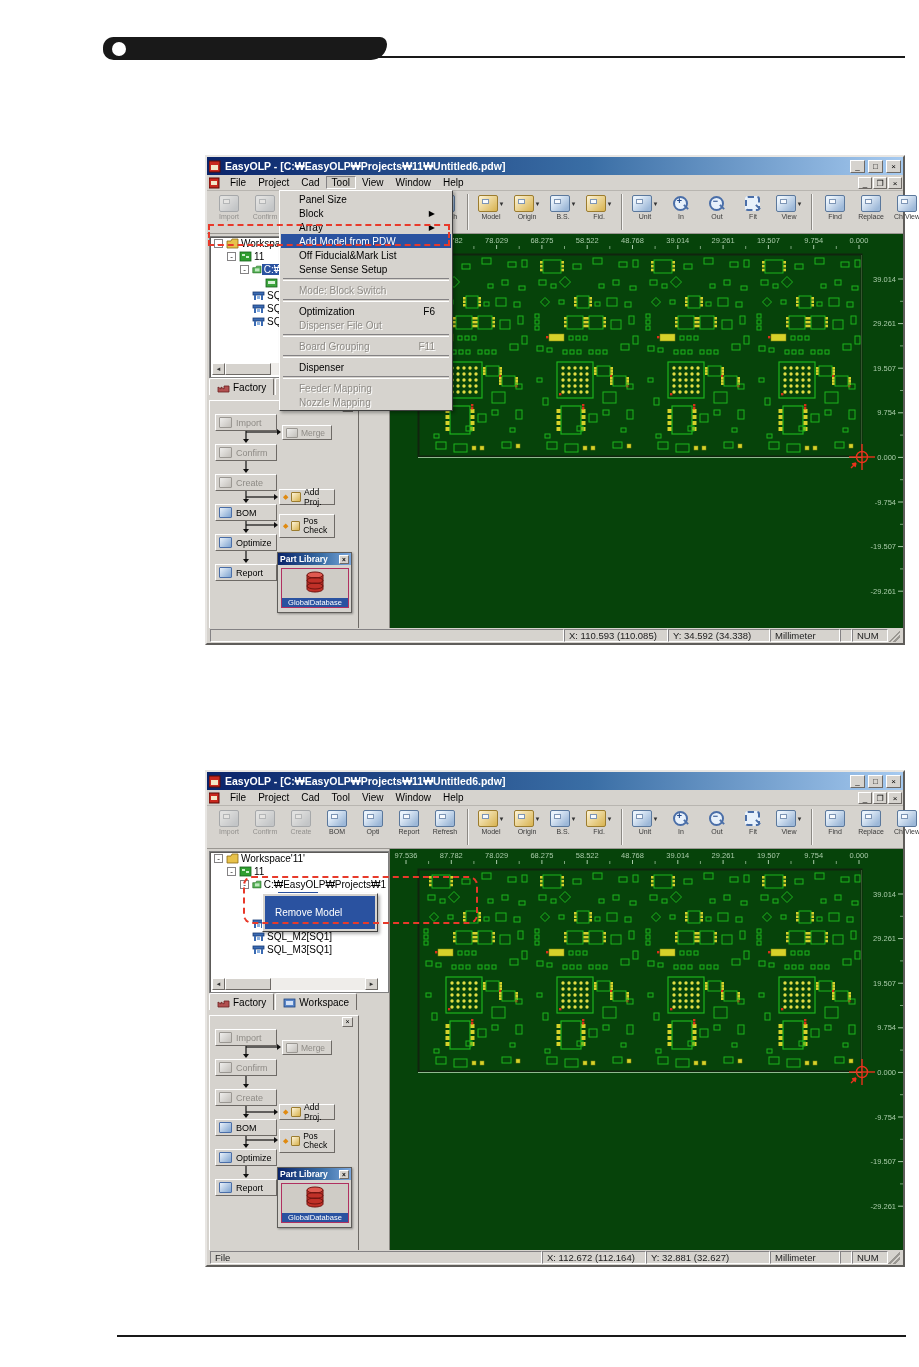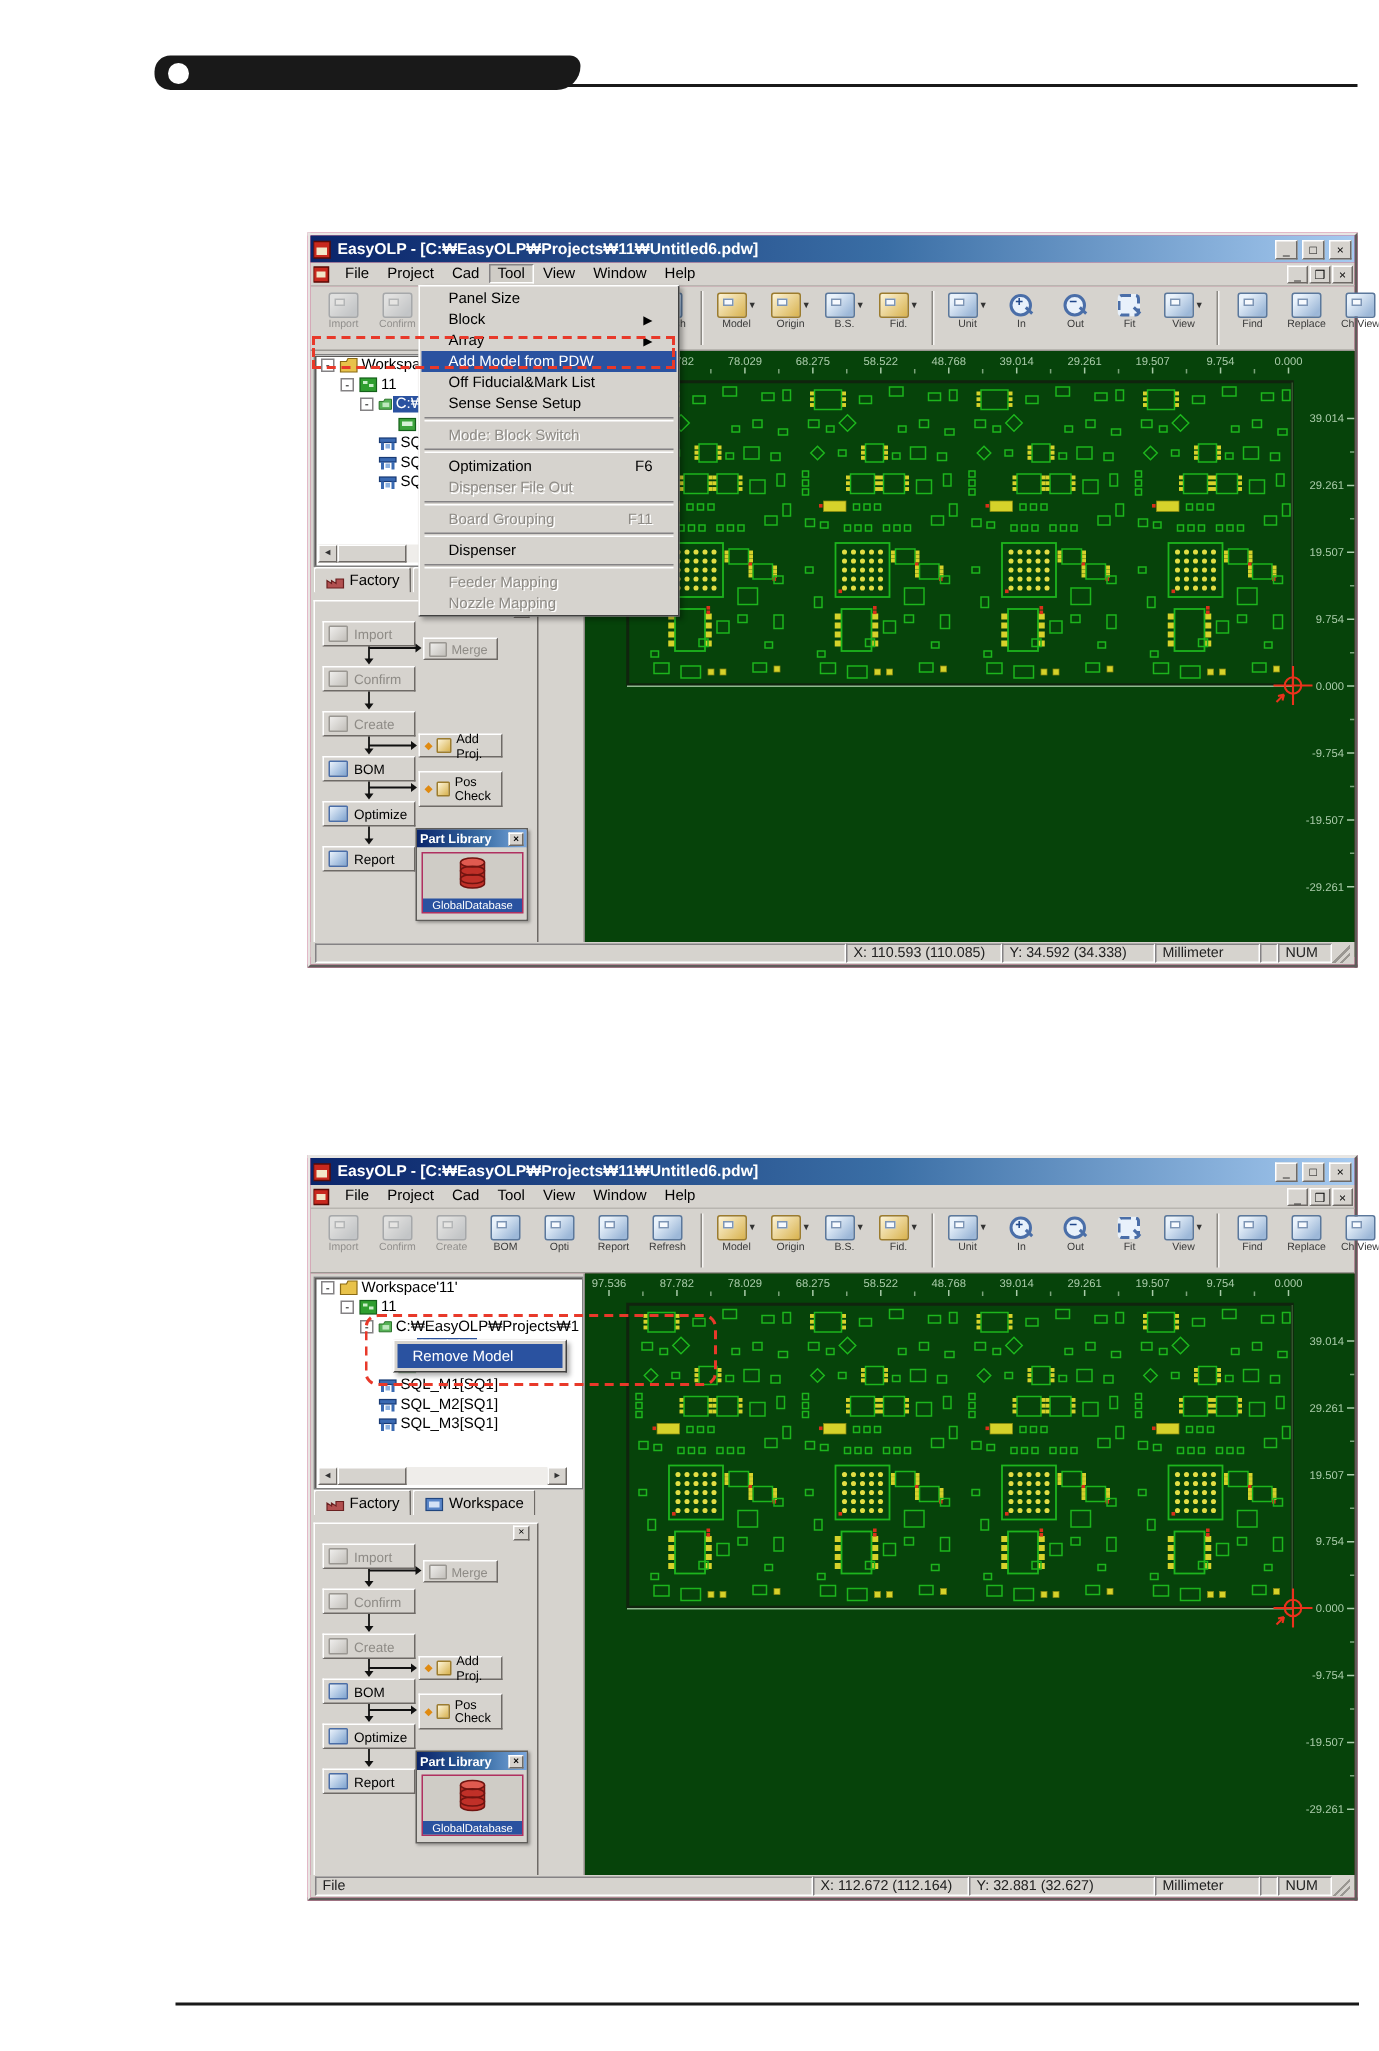--- a/index.html
+++ b/index.html
@@ -116,21 +116,21 @@
             border:1px solid;border-color:#fff #404040 #404040 #fff;box-shadow:2px 2px 3px rgba(0,0,0,.3);
             z-index:20;padding:1px;font-size:10px;}
   .dmi{display:flex;align-items:center;height:14px;padding:0 16px 0 18px;white-space:nowrap;}
   .dmi .sc{margin-left:auto;padding-left:14px;}
   .dmi.hl{background:#2a52a0;color:#fff;}
   .dmi.dis{color:#8e8b86;text-shadow:1px 1px 0 #fff;}
   .dmi .sub{margin-left:auto;font-size:8px;}
   .dsep{height:1px;margin:2px 2px;border-top:1px solid #848284;border-bottom:1px solid #fff;}
   .ctxmenu{position:absolute;z-index:20;background:#d6d3ce;border:1px solid;border-color:#fff #404040 #404040 #fff;
            box-shadow:2px 2px 3px rgba(0,0,0,.3);padding:2px;font-size:10px;}
-  .ctxmenu .dmi{height:16px;padding:0 10px;}
+  .ctxmenu .dmi{height:33px;padding:0 10px;}
 
   .ann{position:absolute;border:2px dashed #e8392a;z-index:30;pointer-events:none;}
 
   .rlr{font-size:7.5px;fill:#a9cba9;font-family:"Liberation Sans",sans-serif;}
 </style>
 </head>
 <body>
 
 <div class="hdr-tab"></div>
 <div class="hdr-dot"></div>

